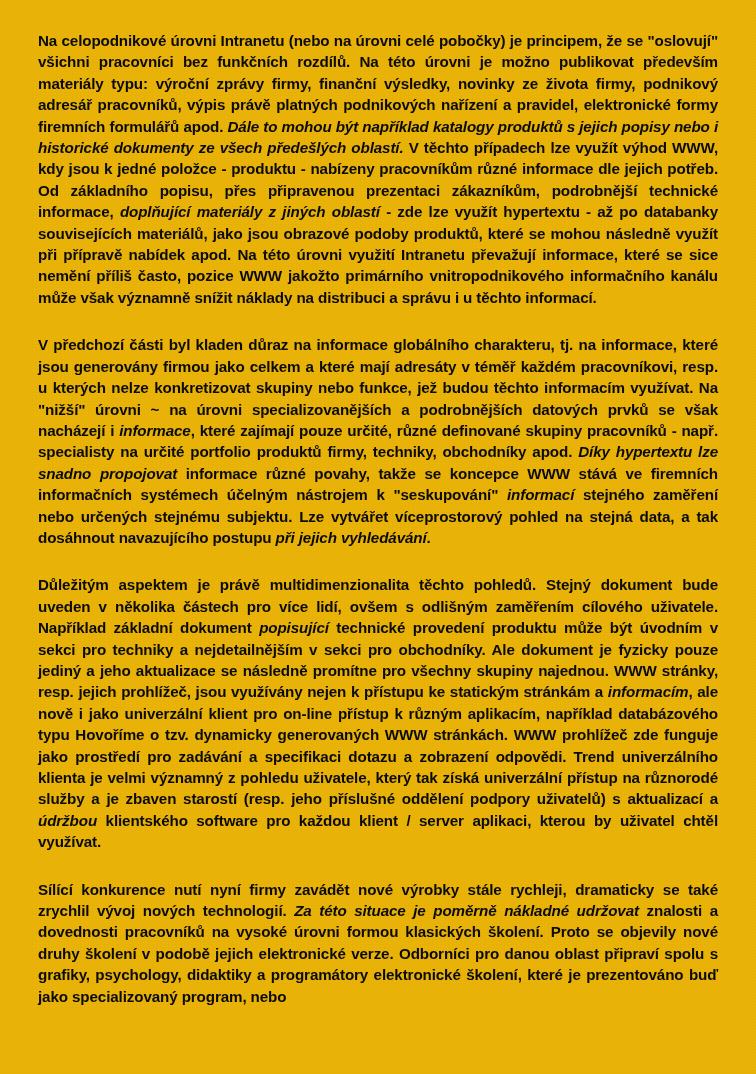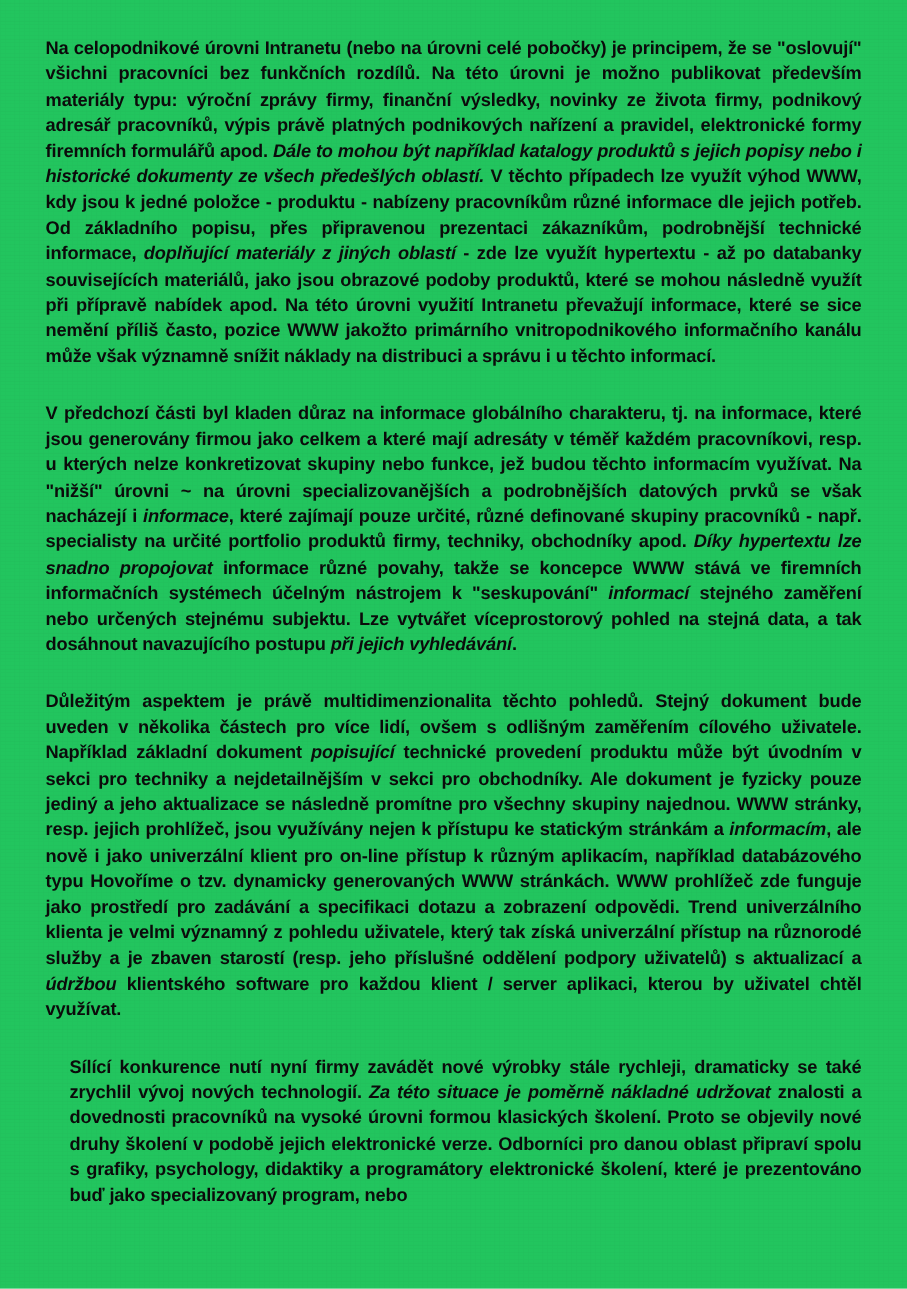--- a/index.html
+++ b/index.html
@@ -11,21 +11,21 @@
     width: 756px;
     height: 1074px;
     overflow: hidden;
     font-family: "Liberation Sans", sans-serif;
   }
 
   #page {
     position: relative;
     width: 756px;
     height: 1074px;
-    background: #22c55e;
+    background: #eab308;
     box-sizing: border-box;
     padding: 30px 38px 0 38px;
   }
 
   .doc-body {
     width: 680px;
   }
 
   p.para {
     margin: 0 0 26px 0;
@@ -36,21 +36,20 @@
     letter-spacing: -0.12px;
     color: #0b0b0b;
     font-weight: 600;
     font-stretch: semi-condensed;
     
     text-rendering: optimizeLegibility;
   }
 
   p.para:last-child {
     margin-bottom: 0;
-    margin-left: 20px;
   }
 
   
   p.para > span.run {
     white-space: pre-wrap;
   }
 
   em.it {
     font-style: italic;
     font-weight: 600;

